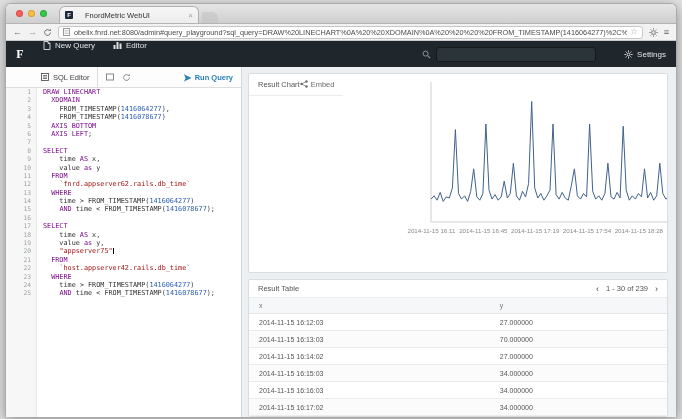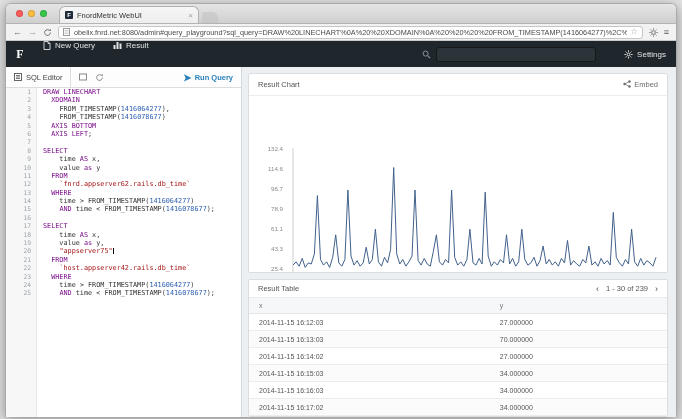--- a/index.html
+++ b/index.html
@@ -8,21 +8,21 @@
   .window{position:absolute;left:5px;top:3px;width:670px;height:413px;background:#fff;
           border:1px solid #aaa;border-bottom:none;border-radius:6px 6px 0 0;overflow:hidden;
           box-shadow:0 3px 14px rgba(0,0,0,.4);display:flex;flex-direction:column;}
   
   .chrome{height:19px;background:linear-gradient(#e5e5e5,#cfcfcf);display:flex;align-items:flex-end;
           padding-left:10px;flex:0 0 auto;border-bottom:1px solid #b4b4b4;}
   .dots{display:flex;gap:5px;align-self:center;margin-right:12px;}
   .dot{width:7px;height:7px;border-radius:50%;display:inline-block;border:1px solid rgba(0,0,0,.15);box-sizing:border-box;}
   .dot.r{background:#fc5b57}.dot.y{background:#fdbe3f}.dot.g{background:#34c748}
   .tab{width:128px;height:16px;background:linear-gradient(#f6f6f6,#ededed);border:1px solid #b0b0b0;border-bottom:none;
-       border-radius:6px 6px 0 0;display:flex;align-items:center;padding:0 5px;gap:4px;font-size:7.5px;color:#333;}
+       border-radius:6px 6px 0 0;display:flex;align-items:center;padding:0 5px;gap:12px;font-size:7.5px;color:#333;}
   .tab .fav{width:8px;height:8px;background:#1d2a3a;color:#fff;font-size:6px;font-weight:bold;
             display:flex;align-items:center;justify-content:center;border-radius:1px;flex:0 0 auto;}
   .tab .t-title{white-space:nowrap;overflow:hidden;flex:1;}
   .tab .t-close{color:#999;font-size:8px;flex:0 0 auto;cursor:default;}
   .newtab{width:16px;height:11px;background:#c3c3c3;border-radius:2px 6px 0 0;margin-left:3px;opacity:.6;}
   .urlrow{height:16px;background:#f2f2f2;border-bottom:1px solid #c9c9c9;display:flex;align-items:center;
           padding:0 7px;gap:6px;flex:0 0 auto;}
   .navbtn{color:#6f6f6f;font-size:9px;line-height:9px;}
   .navbtn.fwd{color:#9a9a9a;}
   .omni{flex:1;height:11px;background:#fff;border:1px solid #c6c6c6;border-radius:3px;display:flex;
@@ -35,39 +35,39 @@
   .appnav{height:26px;background:var(--navbar-bg,#20272c);display:flex;align-items:center;flex:0 0 auto;}
   .logo{width:28px;text-align:center;color:#fff;font-weight:bold;font-size:12px;font-family:"Liberation Serif",serif;}
   .nav-item{display:flex;align-items:flex-start;gap:4px;color:#dde2e5;font-size:8px;padding:0 9px;height:100%;}
   .searchwrap{margin-left:auto;display:flex;align-items:center;gap:5px;}
   .searchbox{width:150px;height:13px;background:#2a3439;border:1px solid #14191c;border-radius:3px;
              color:#cfd5d9;font-size:7px;padding:0 4px;outline:none;}
   .settings{display:flex;align-items:center;gap:4px;color:#dde2e5;font-size:8px;margin:0 10px 0 28px;}
   
   .content{flex:1;display:flex;min-height:0;background:#edf0f2;}
   .editor{width:235px;flex:0 0 auto;background:#fff;border-right:1px solid #d5d8da;display:flex;flex-direction:column;}
-  .ed-head{height:20px;border-bottom:1px solid #ddd;display:flex;align-items:center;flex:0 0 auto;background:#fdfdfd;}
+  .ed-head{height:20px;border-bottom:1px solid #ddd;display:flex;align-items:center;flex:0 0 auto;background:#fdfdfd;padding-left:27px;}
   .ed-tab{height:100%;display:flex;align-items:center;gap:4px;padding:0 8px;border-right:1px solid #ddd;
           font-size:7.5px;color:#444;}
   .ed-icons{display:flex;gap:8px;margin-left:8px;align-items:center;}
   .runq{margin-left:auto;margin-right:8px;display:flex;align-items:center;gap:3px;color:var(--accent,#2980b9);
         font-size:7.5px;font-weight:bold;}
   .code{flex:1;position:relative;overflow:hidden;font-family:"DejaVu Sans Mono",monospace;
         background:linear-gradient(to right,#f7f7f7 30px,#e7e7e7 30px,#e7e7e7 31px,#fff 31px);}
   .cl{display:flex;height:8.4px;line-height:8.4px;}
   .ln{width:25px;padding-right:5px;text-align:right;color:#9aa2a8;font-size:6.3px;flex:0 0 auto;}
   .cc{padding-left:7px;font-size:6.8px;white-space:pre;color:#333;}
   .tok-kw{color:#7a0d8a;} .tok-num{color:#2a5db0;} .tok-str{color:#a31515;} .tok-fn{color:#333;}
   .caret{display:inline-block;width:1px;height:6.5px;background:#000;vertical-align:-1px;}
   
   .results{flex:1;min-width:0;display:flex;flex-direction:column;padding:6px 8px 0 6px;}
   .card{background:#fff;border:1px solid #dadde0;border-radius:2px;overflow:hidden;}
   .card-head{height:21px;border-bottom:1px solid #ececec;display:flex;align-items:center;
              padding:0 9px;font-size:7.5px;color:#555;}
-  .chart-card{height:198px;flex:0 0 auto;display:flex;flex-direction:column;gap:44px;}
+  .chart-card{height:198px;flex:0 0 auto;display:flex;gap:44px;}
   .embed{margin-left:auto;display:flex;align-items:flex-start;gap:3px;color:#6b6b6b;font-size:7.5px;}
   .chart-body{position:relative;flex:1;overflow:hidden;}
   .ytick{position:absolute;right:383px;width:40px;text-align:right;font-size:6.2px;color:#8a8a8a;
          transform:translateY(-50%);}
   .xtick{position:absolute;font-size:6.2px;color:#8a8a8a;transform:translateX(-50%);white-space:nowrap;}
   .table-card{margin-top:6px;flex:1;min-height:0;display:flex;flex-direction:column;}
   .pager{margin-left:auto;display:flex;align-items:center;gap:7px;font-size:7.5px;color:#555;}
   .pager .arrow{color:#444;font-size:9px;}
   .thead{height:15px;background:#f5f7f9;border-bottom:1px solid #e3e6e9;display:flex;align-items:center;
          font-size:7px;color:#777;flex:0 0 auto;}
@@ -136,21 +136,21 @@
       <span>New Query</span>
     </div>
     <div class="nav-item">
       <span>
         <svg class="icon-svg" width="9" height="8" viewBox="0 0 9 8">
             <rect x="0.5" y="4" width="2" height="4" fill="#dde2e5"></rect>
             <rect x="3.5" y="1" width="2" height="7" fill="#dde2e5"></rect>
             <rect x="6.5" y="2.5" width="2" height="5.5" fill="#dde2e5"></rect>
           </svg>
       </span>
-      <span>Result</span>
+      <span>Editor</span>
     </div>
     <div class="searchwrap">
       <span>
         <svg class="icon-svg" width="9" height="9" viewBox="0 0 10 10">
             <circle cx="4" cy="4" r="2.8" fill="none" stroke="#8a949a" stroke-width="1.1"></circle>
             <path d="M6.2 6.2 9 9" stroke="#8a949a" stroke-width="1.2"></path>
           </svg>
       </span>
       <input class="searchbox" placeholder="" style="">
     </div>

